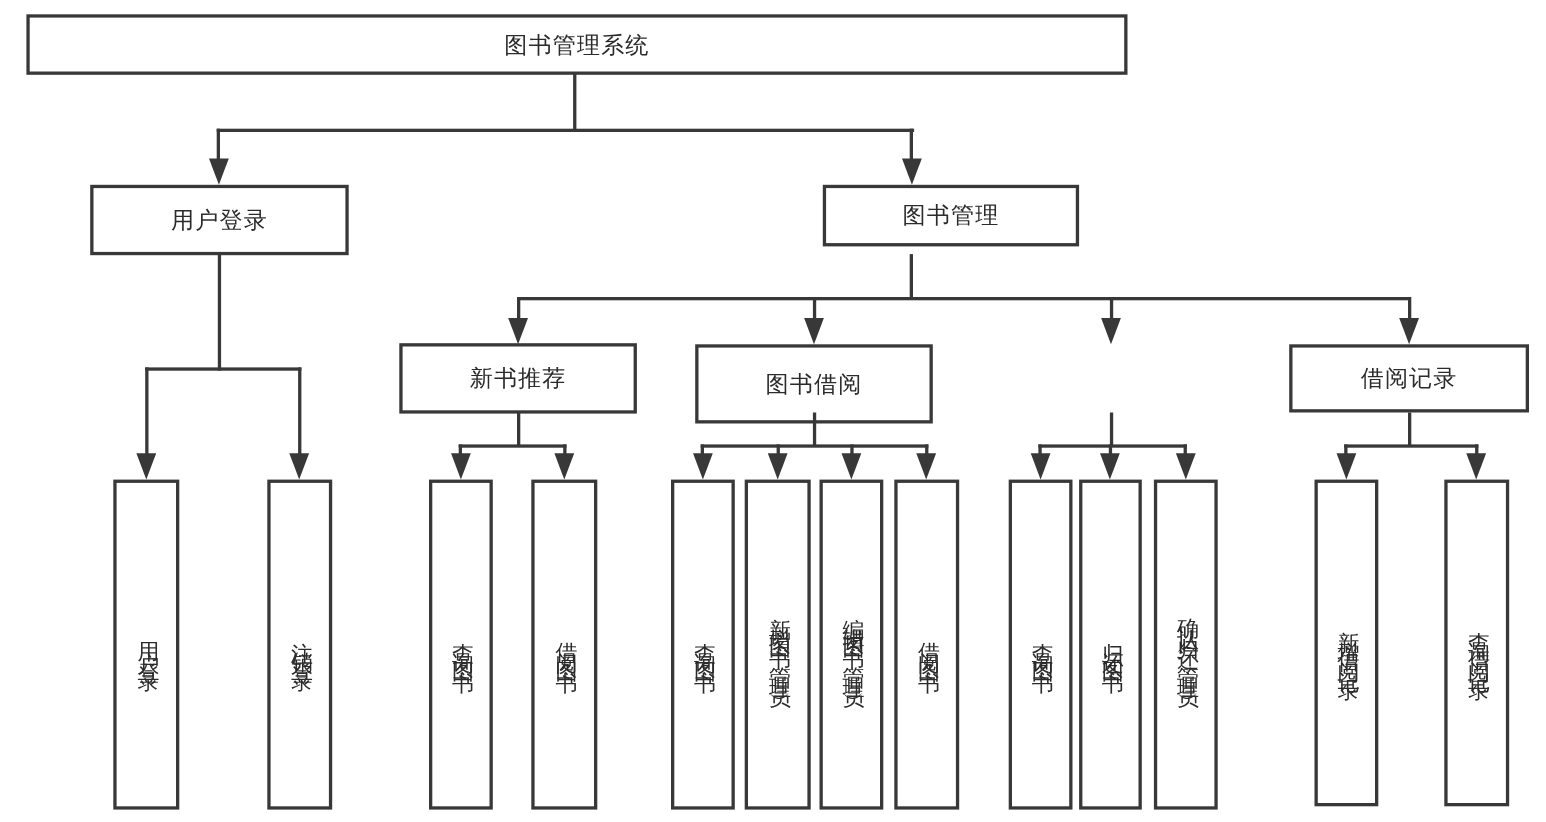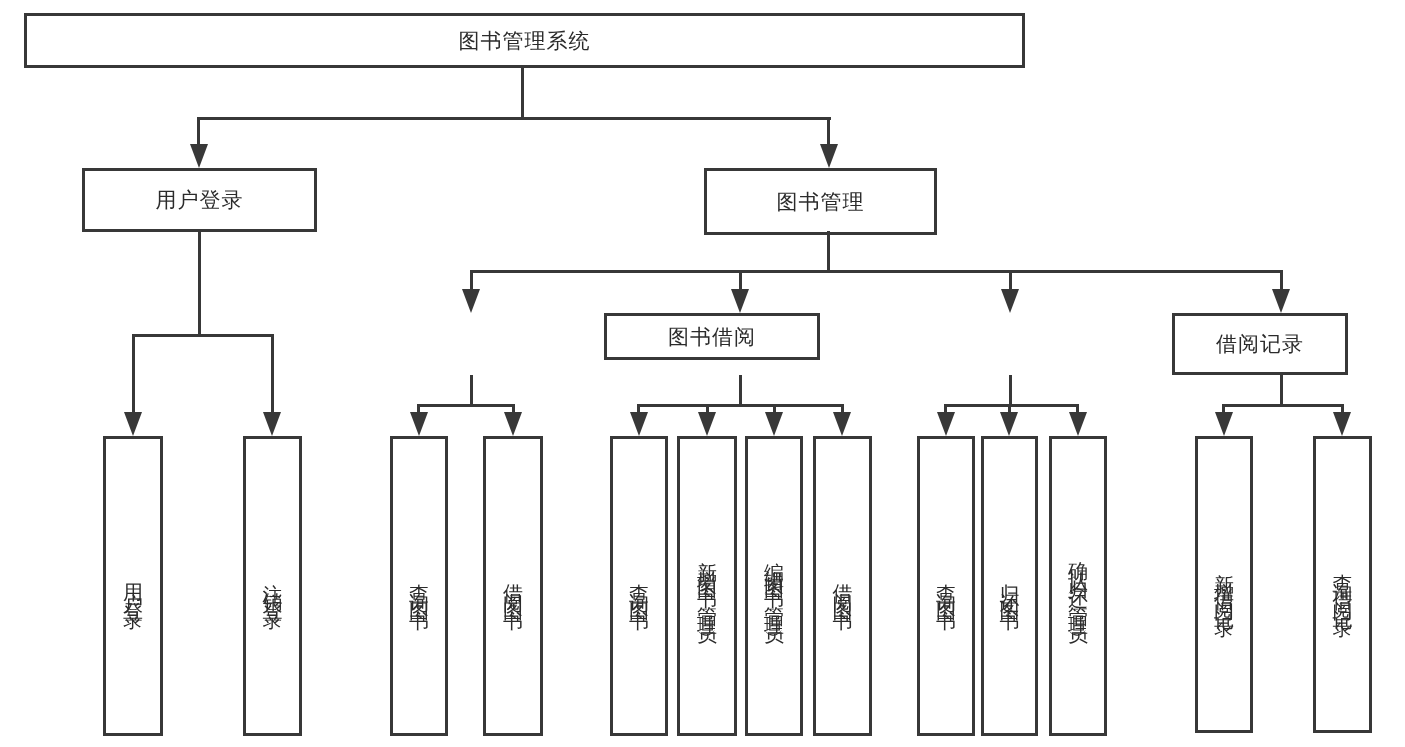--- a/index.html
+++ b/index.html
@@ -5,21 +5,21 @@
   :root{
     --line:#383838;
     --text:#2b2b2b;
     --bg:#ffffff;
     --wm:#c8c8c8;
   }
   html,body{margin:0;padding:0;background:var(--bg);}
   .canvas{
     position:relative;width:1405px;height:747px;background:var(--bg);
     overflow:hidden;
-    font-family:Liberation Serif, serif;
+    font-family:Liberation Mono, monospace;
     color:var(--text);
   }
   .box{
     position:absolute;box-sizing:border-box;
     border:3px solid var(--line);background:#fff;
     display:flex;align-items:center;justify-content:center;
   }
   .box.h{font-size:21px;letter-spacing:1px;white-space:nowrap;}
   .box.v{font-size:20px;}
   .box.v .txt{
@@ -42,28 +42,31 @@
 
 <div class="canvas">
 
   <div class="box h" style="left:24px;top:13px;width:1001px;height:55px">
     <span>图书管理系统</span>
   </div>
 
   <div class="box h" style="left:82px;top:168px;width:235px;height:64px">
     <span>用户登录</span>
   </div>
-  <div class="box h" style="left:704px;top:168px;width:233px;height:67px">
+  <div class="box h" style="left:748px;top:168px;width:233px;height:56px">
     <span>图书管理</span>
   </div>
 
-  <div class="box h" style="left:604px;top:313px;width:216px;height:47px">
+  <div class="box h" style="left:363px;top:312px;width:216px;height:64px">
+    <span>新书推荐</span>
+  </div>
+  <div class="box h" style="left:632px;top:313px;width:216px;height:72px">
     <span>图书借阅</span>
   </div>
-  <div class="box h" style="left:1172px;top:313px;width:176px;height:62px">
+  <div class="box h" style="left:1172px;top:313px;width:218px;height:62px">
     <span>借阅记录</span>
   </div>
 
   <div class="box v" style="left:103px;top:436px;width:60px;height:300px">
     <span class="txt">用户登录</span>
   </div>
   <div class="box v" style="left:243px;top:436px;width:59px;height:300px">
     <span class="txt">注销登录</span>
   </div>
 

